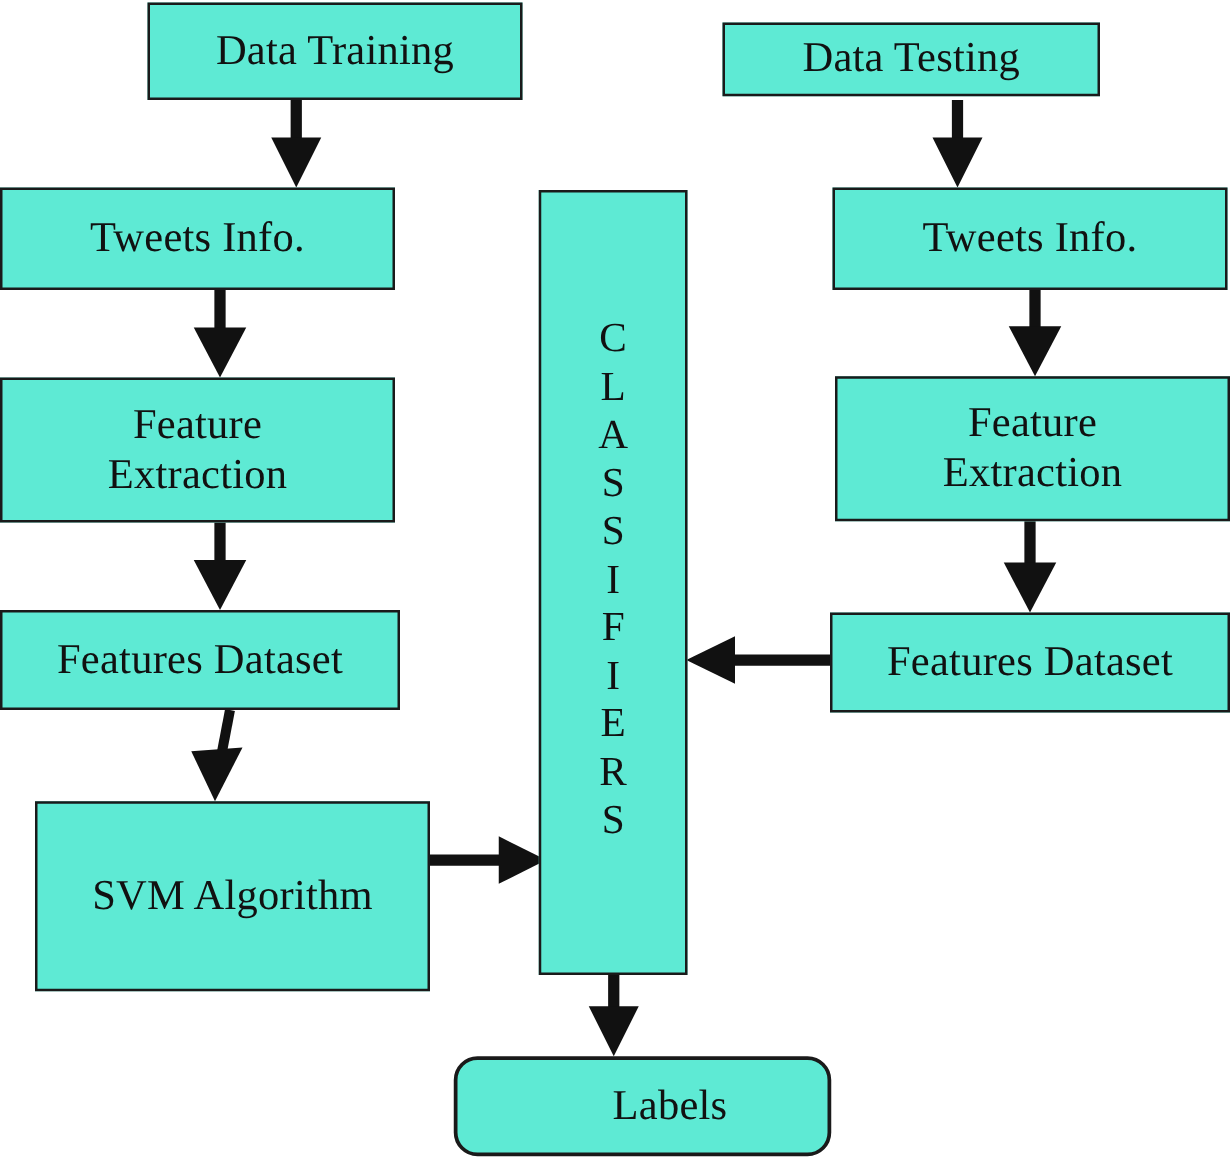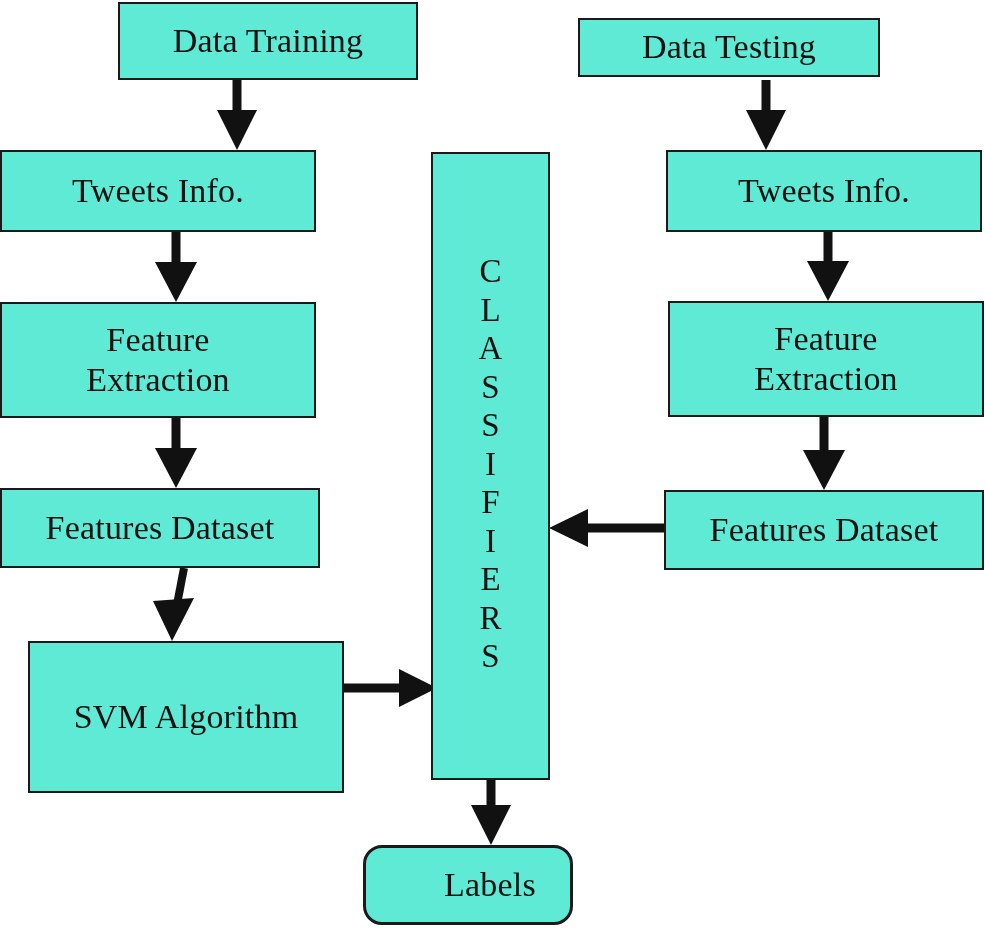--- a/index.html
+++ b/index.html
@@ -145,21 +145,21 @@
 S
 S
 I
 F
 I
 E
 R
 S</span>
   </div>
 
-  <div class="node rounded" style="left:363px; top:845px; width:210px; height:80px;padding-left:44px;">
+  <div class="node rounded" style="left:363px; top:845px; width:302px; height:80px;padding-left:44px;">
     <span>Labels</span>
   </div>
 
   <div class="node" style="left:578px; top:18px; width:302px; height:59px;">
     <span>Data Testing</span>
   </div>
 
   <div class="node" style="left:666px; top:150px; width:316px; height:82px;">
     <span>Tweets Info.</span>
   </div>

